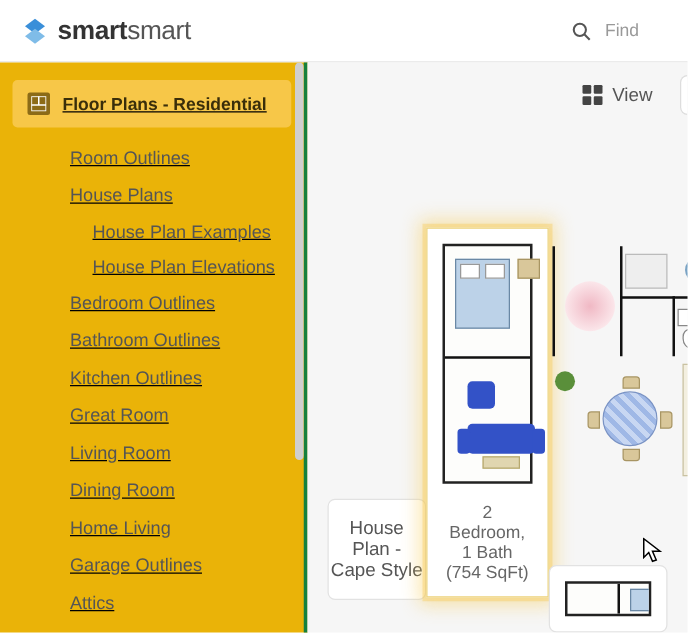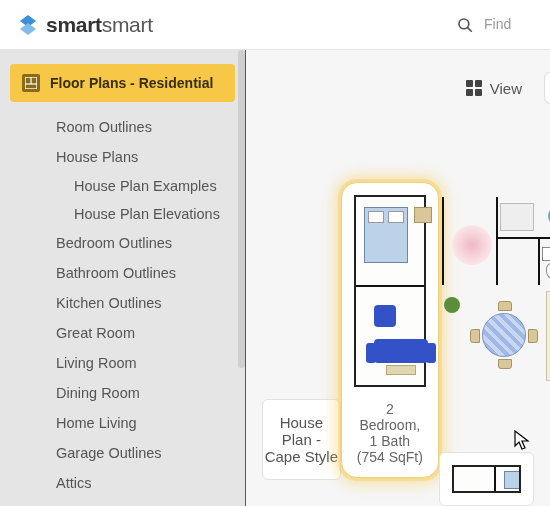--- a/index.html
+++ b/index.html
@@ -7,39 +7,39 @@
   .topbar { position: absolute; top: 0; left: 0; right: 0; height: 50px; border-bottom: 1px solid #e5e5e5; display: flex; align-items: center; padding: 0 16px; background: #fff; }
   .logo { display: flex; align-items: center; gap: 6px; }
   .logo-mark { width: 24px; height: 24px; position: relative; }
   .logo-text { font-size: 21px; font-weight: 700; color: #333; letter-spacing: -0.3px; }
   .logo-text .light { font-weight: 400; color: #555; }
   .search-wrap { margin-left: auto; display: flex; align-items: flex-start; gap: 10px; }
   .search-icon svg { display:block; }
   .search-input { border: none; outline: none; font-size: 14px; color: #666; width: 50px; background: transparent; }
   .search-input::placeholder { color: #999; }
   .body { position: absolute; top: 50px; left: 0; right: 0; bottom: 0; display: flex; }
-  .sidebar { width: 246px; flex: none; background: #e5e5e5; border-right: 1px solid #15803d; height: 100%; overflow: hidden; position: relative; }
+  .sidebar { width: 246px; flex: none; background: #eab308; border-right: 3px solid #15803d; height: 100%; overflow: hidden; position: relative; text-decoration: underline; }
   .scroll-track { position: absolute; top: 0; right: 0; width: 7px; height: 318px; background: #cfcfcf; border-radius: 4px; }
   .cat-active { margin: 14px 10px 6px 10px; background: #f7c748; border-radius: 4px; padding: 10px 12px; display: flex; align-items: center; gap: 10px; }
   .cat-active-icon { width: 18px; height: 18px; background: #8c6b17; border-radius: 2px; display: flex; align-items: center; justify-content: center; }
   .cat-active-icon svg { display: block; }
   .cat-active-label { font-size: 14px; font-weight: 600; color: #3a2e0a; }
   .nav { list-style: none; padding: 4px 0 0 0; }
   .nav li { font-size: 14.5px; color: #555; cursor: pointer; }
   .nav .lvl1 { padding: 7px 10px 7px 56px; }
   .nav .lvl2 { padding: 6px 10px 6px 74px; }
   .main { flex: 1; background: #f6f6f6; position: relative; overflow: hidden; }
-  .toolbar { position: absolute; top: 22px; right: 0; display: flex; align-items: center; gap: 10px; }
+  .toolbar { position: absolute; top: 10px; right: 0; display: flex; align-items: center; gap: 10px; }
   .view-btn { display: flex; align-items: center; gap: 8px; color: #555; font-size: 15px; padding: 6px 12px; border-radius: 4px; }
   .view-grid-icon { display: grid; grid-template-columns: 7px 7px; grid-template-rows: 7px 7px; gap: 2px; }
   .view-grid-icon span { background: #444; border-radius: 1px; }
   .seg-fragment { width: 6px; height: 32px; background: #fff; border: 1px solid #ddd; border-right: none; border-top-left-radius: 6px; border-bottom-left-radius: 6px; }
   .cards { position: absolute; top: 48px; left: 0; right: 0; bottom: 0; padding: 0 16px; display: flex; flex-direction: row; align-items: flex-end; }
   .card-label { width: 242px; background: #fff; border: 1px solid #e2e2e2; border-radius: 6px; padding: 14px 0; text-align: center; font-size: 15px; color: #555; margin-bottom: 26px; }
-  .card-sel { width: 252px; padding: 12px; border-radius: 16px; background: #fff; box-shadow: 0 0 0 3px rgba(247,199,72,0.35), 0 0 14px 6px rgba(247,199,72,0.45); border: 1px solid #ecd27a; margin-bottom: 28px; }
+  .card-sel { width: 252px; padding: 12px; border-radius: 0; background: #fff; box-shadow: 0 0 0 3px rgba(247,199,72,0.35), 0 0 14px 6px rgba(247,199,72,0.45); border: 1px solid #ecd27a; margin-bottom: 28px; }
   .plan-img { width: 100%; height: 192px; border: 2px solid #222; background: #fdfdfb; position: relative; }
   .wall { position: absolute; background: #111; }
   .room-furn { position: absolute; }
   .caption { margin-top: 14px; text-align: center; font-size: 14px; color: #666; }
   .card-next { width: 242px; background: #fff; border: 1px solid #e2e2e2; border-radius: 6px; padding: 12px; }
   .plan-img-small { width: 100%; height: 28px; border: 2px solid #222; background: #fdfdfb; position: relative; overflow: hidden; }
   .cursor { position: absolute; left: 514px; top: 430px; z-index: 50; pointer-events: none; }
 </style>
 </head>
 <body>

